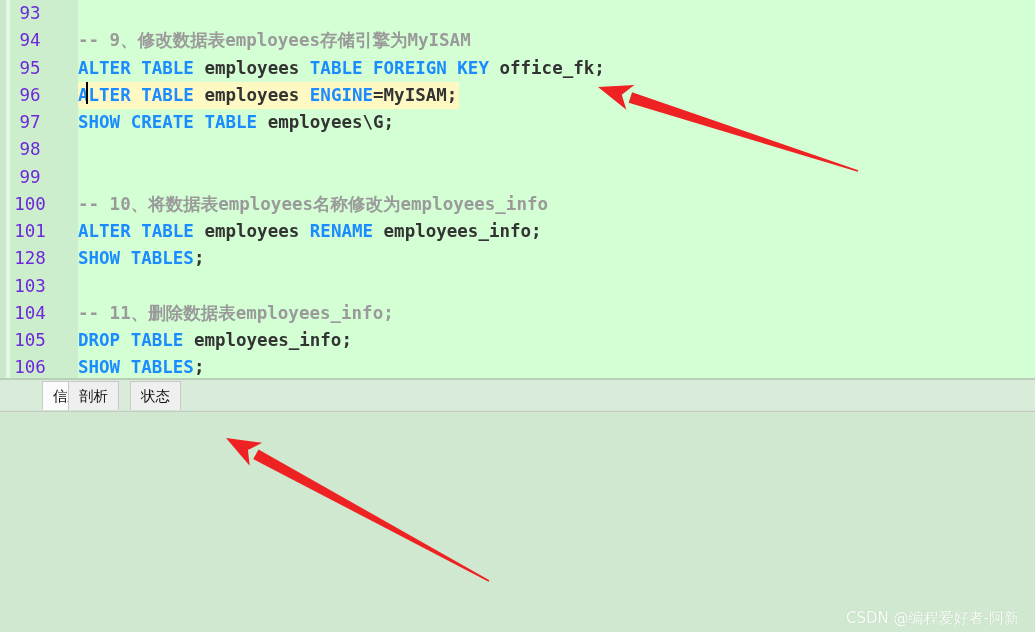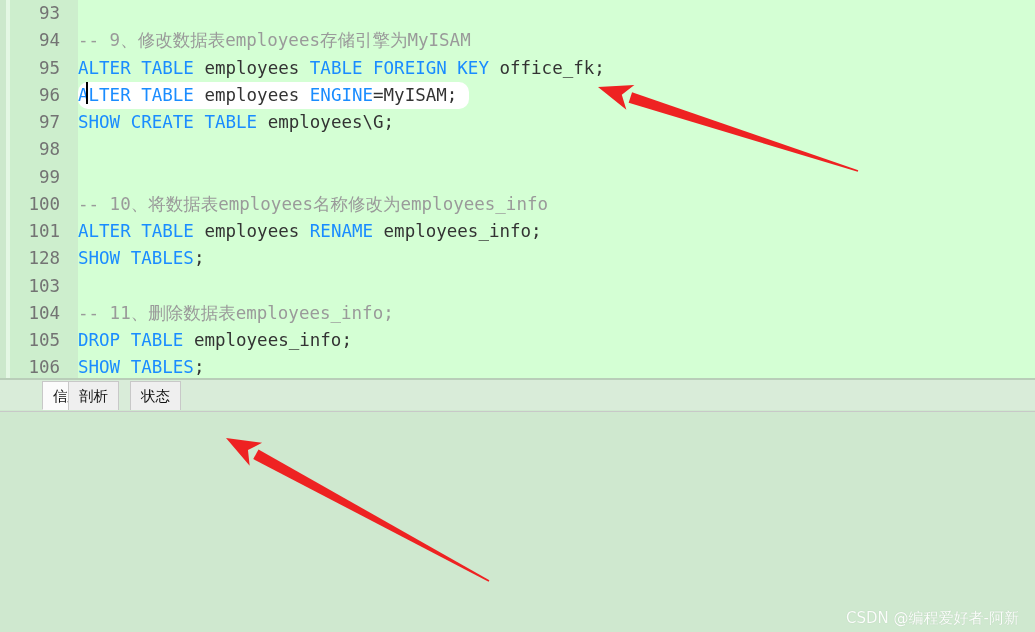--- a/index.html
+++ b/index.html
@@ -60,41 +60,41 @@
     height: 27.25px;
     line-height: 27.25px;
     white-space: pre;
     font-family: "DejaVu Sans Mono", monospace;
     font-size: 17.5px;
   }
   .ln {
     position: absolute;
     left: 0;
     width: 60px;
-    text-align: right;
-    color: #737373;
+    text-align: center;
+    color: #6d28d9;
     font-family: "DejaVu Sans Mono", monospace;
     font-size: 17.5px;
     height: 27.25px;
     line-height: 27.25px;
   }
   .code-text {
     position: absolute;
     left: 78px;
     height: 27.25px;
     line-height: 27.25px;
     white-space: pre;
     font-family: "DejaVu Sans Mono", monospace;
     font-size: 17.5px;
     color: #333333;
+    font-weight: bold;
   }
   .code-text.hl {
-    background: #ffffff;
-    padding-right: 12px;
-    border-radius: 10px;
+    background: #fef9c3;
+    padding-right: 2px;
   }
   .kw { color: #1a8cff; text-align: center; }
   .cm { color: #9a9a9a; }
   .pl { color: #333333; }
 
   #caret {
     position: absolute;
     left: 86px;
     top: 82px;
     width: 2px;

